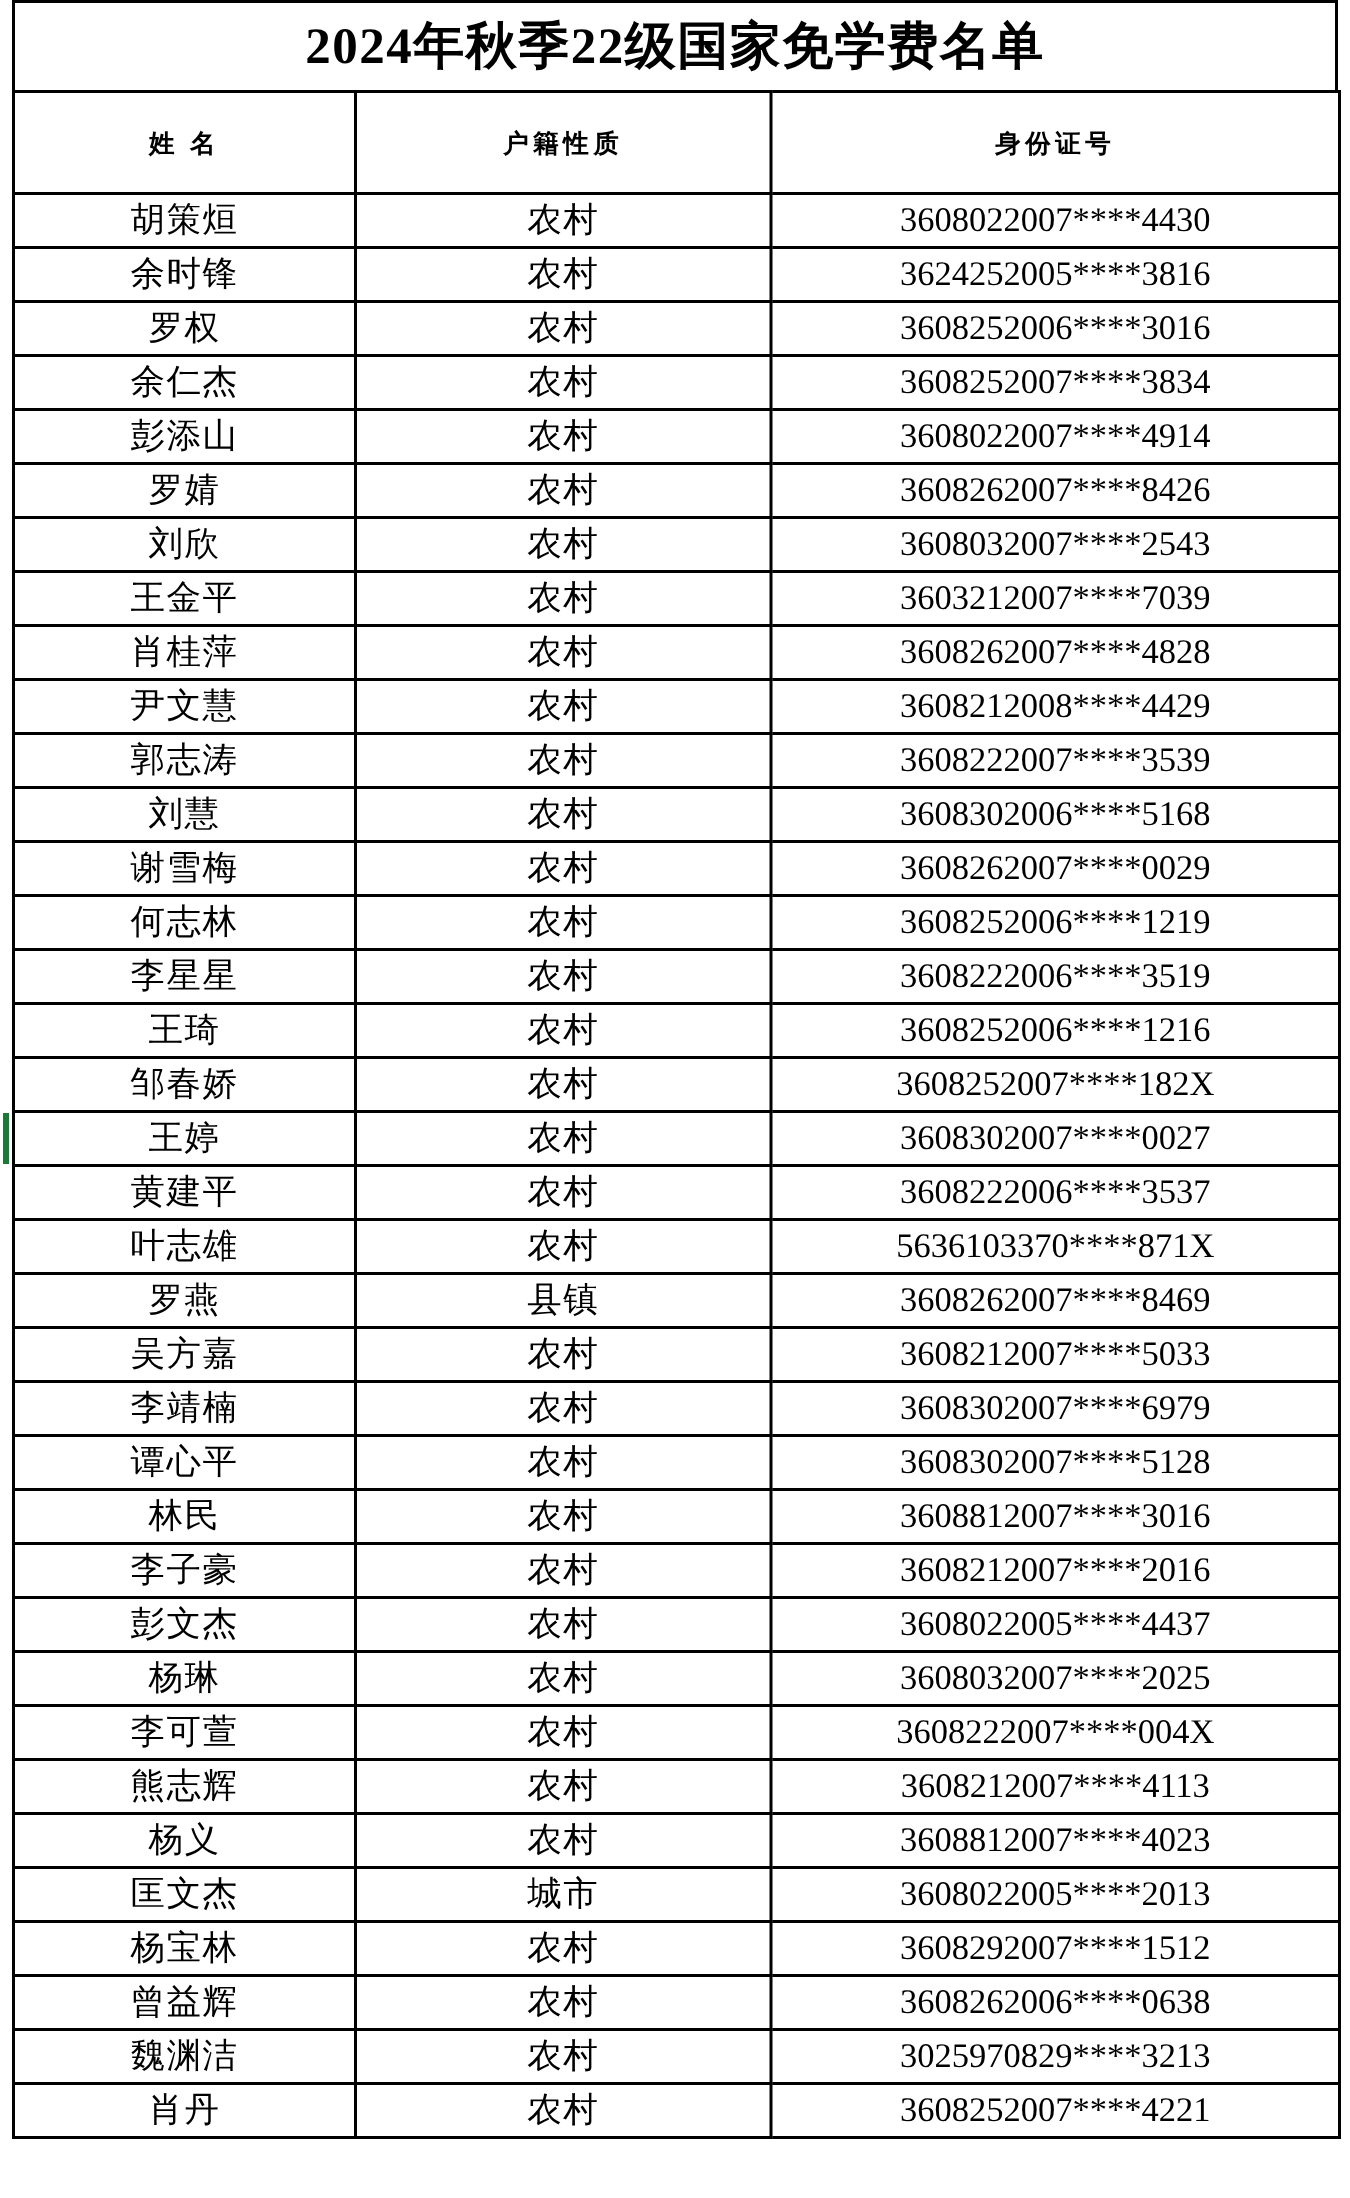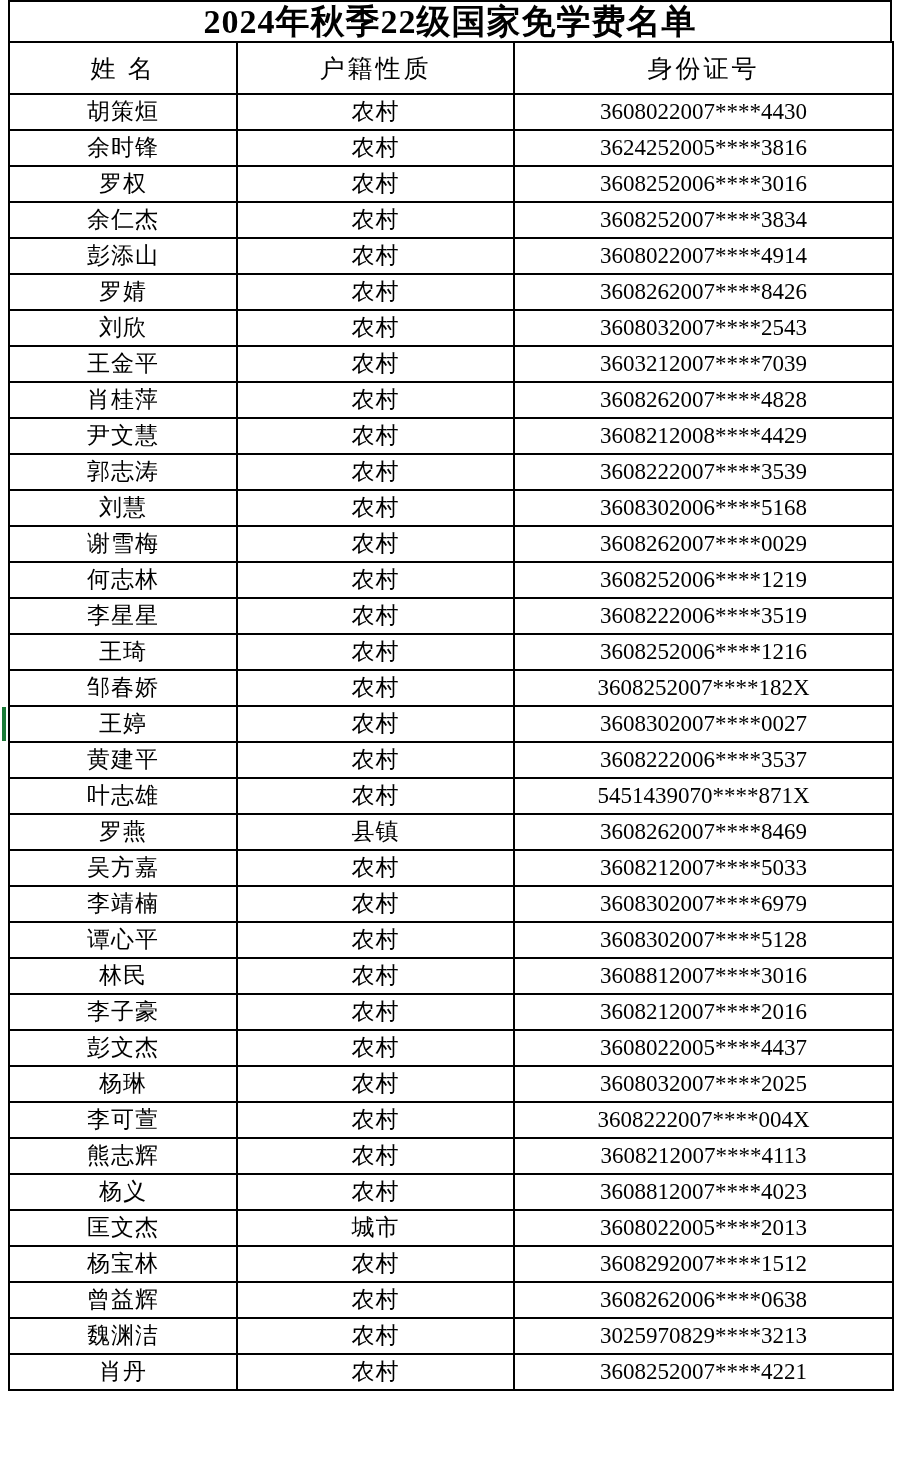--- a/index.html
+++ b/index.html
@@ -13,21 +13,21 @@
     font-family: "Liberation Serif", "DejaVu Serif", serif;
     color: #000000;
     overflow: hidden;
   }
   .sheet {
     width: 900px;
     box-sizing: border-box;
     padding: 0 8px 0 8px;
   }
   .title-row {
-    height: 41px;
+    height: 60px;
     display: flex;
     align-items: center;
     justify-content: center;
     border: 2px solid #000;
     border-bottom: none;
     box-sizing: border-box;
     background: #fff;
   }
   .title-text {
     font-size: 34px;
@@ -41,23 +41,23 @@
     table-layout: fixed;
     background: #fff;
   }
   table.roster th, table.roster td {
     border: 2px solid #000;
     text-align: center;
     vertical-align: middle;
     box-sizing: border-box;
   }
   table.roster th {
-    height: 52px;
-    font-size: 25px;
-    font-weight: normal;
+    height: 68px;
+    font-size: 17px;
+    font-weight: bold;
     letter-spacing: 3px;
   }
   table.roster td {
     height: 36px;
     font-size: 23px;
     padding: 0;
     line-height: 34px;
     white-space: nowrap;
   }
   col.c-name { width: 228px; }
@@ -196,21 +196,21 @@
           <td class="cell-id">3608302007****0027</td>
         </tr>
         <tr>
           <td class="cell-name">黄建平</td>
           <td class="cell-type">农村</td>
           <td class="cell-id">3608222006****3537</td>
         </tr>
         <tr>
           <td class="cell-name">叶志雄</td>
           <td class="cell-type">农村</td>
-          <td class="cell-id">5451439070****871X</td>
+          <td class="cell-id">5636103370****871X</td>
         </tr>
         <tr>
           <td class="cell-name">罗燕</td>
           <td class="cell-type">县镇</td>
           <td class="cell-id">3608262007****8469</td>
         </tr>
         <tr>
           <td class="cell-name">吴方嘉</td>
           <td class="cell-type">农村</td>
           <td class="cell-id">3608212007****5033</td>

